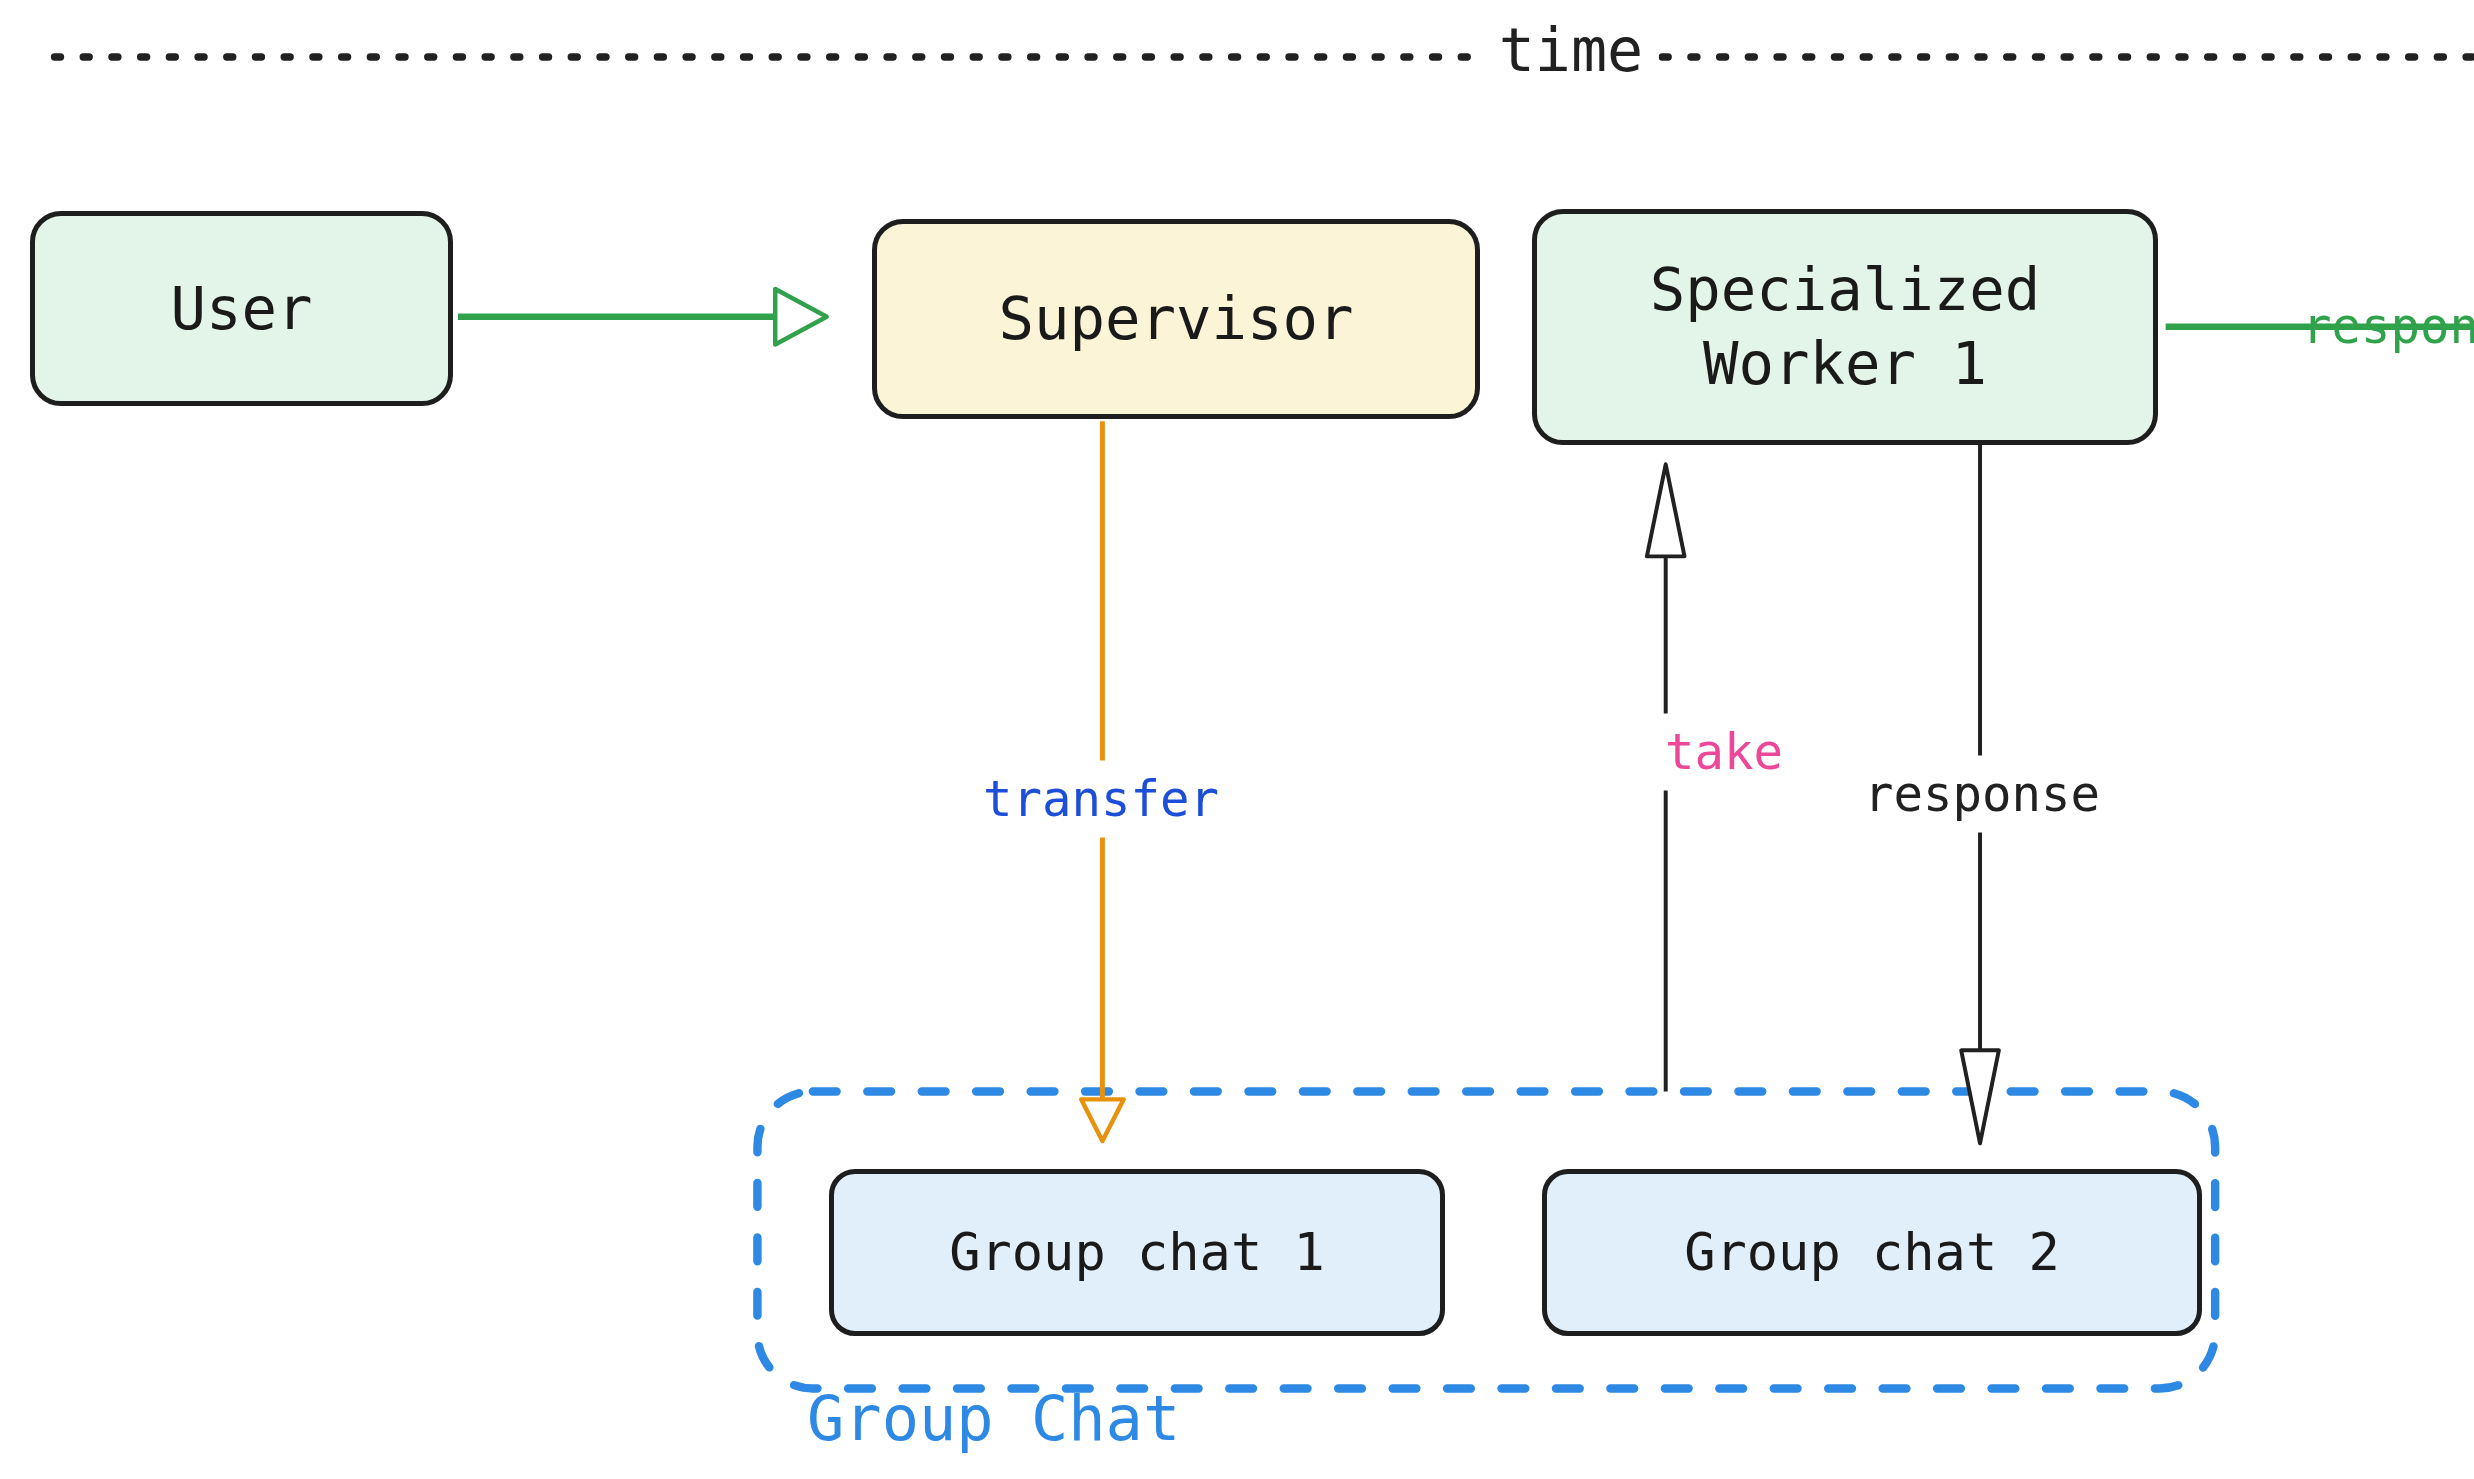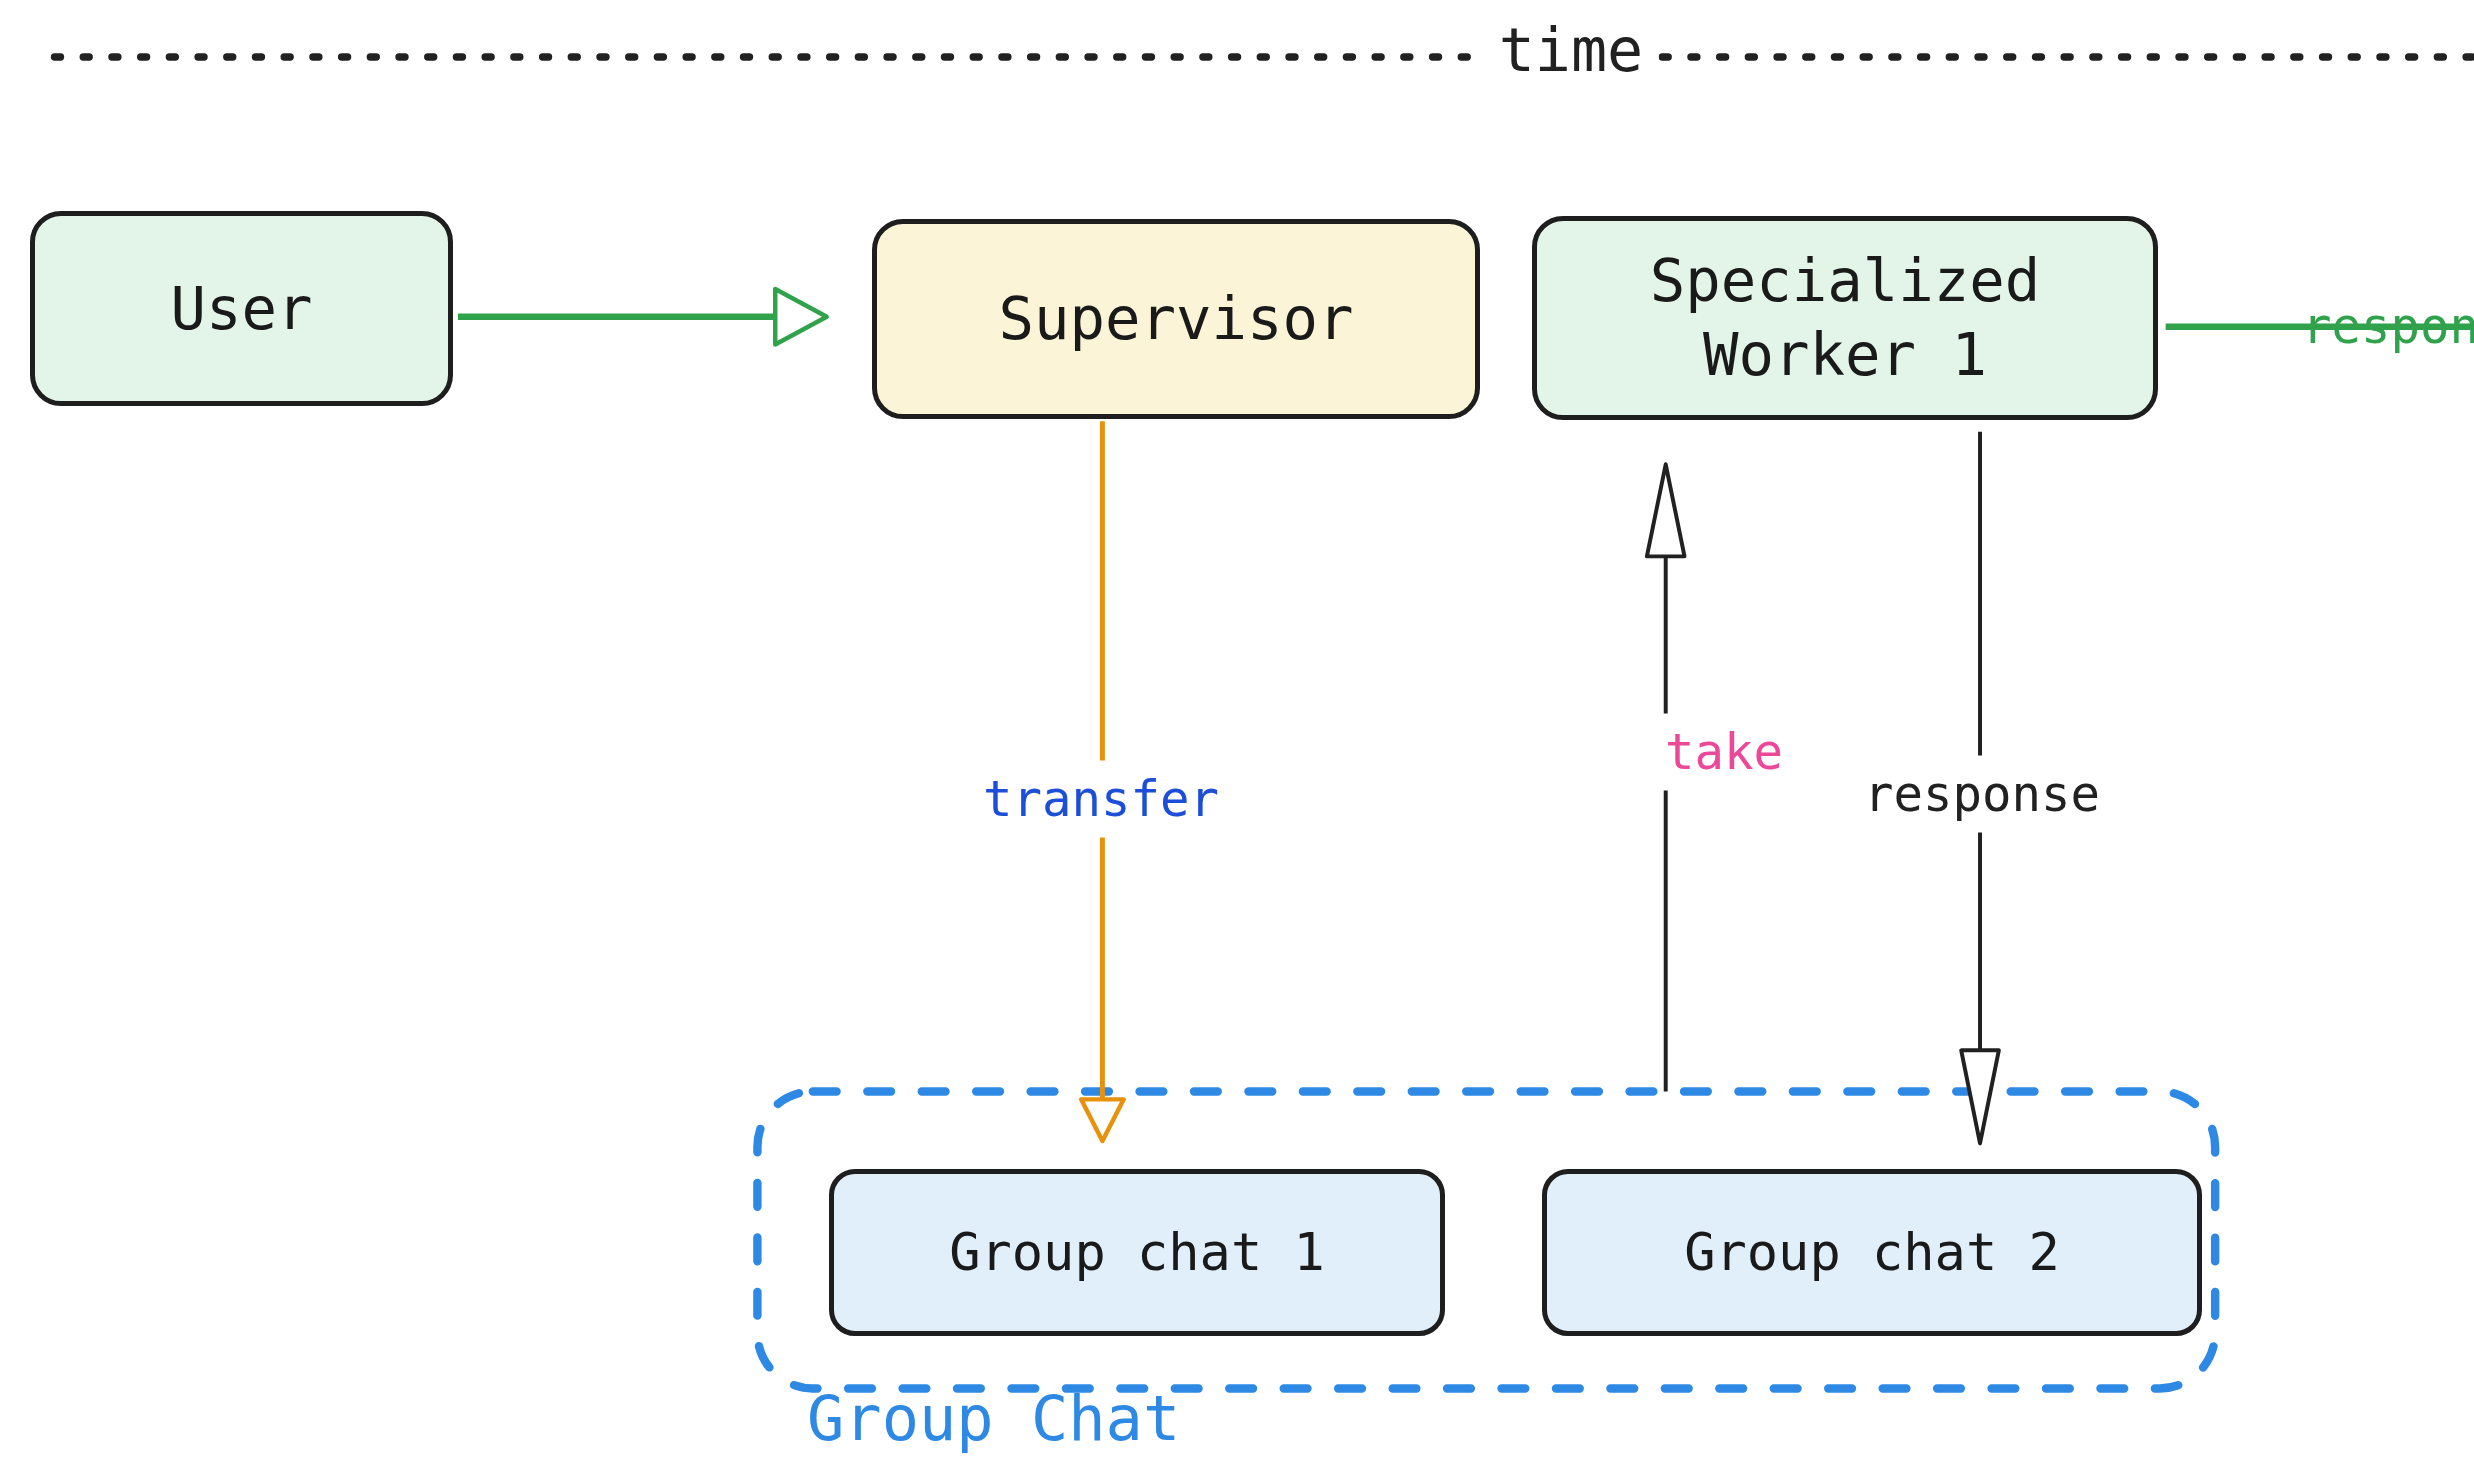--- a/index.html
+++ b/index.html
@@ -31,21 +31,21 @@
     line-height: 1.25;
   }
   .node.big { border-radius: 31px; font-size: 59px; }
   .node.small { border-radius: 26px; font-size: 52px; margin-top: 13px; }
   .fill-green  { background: #e3f5e8; }
   .fill-cream  { background: #fbf4d6; }
   .fill-blue   { background: #e1effb; }
 
   #n-user-left   { left: 30px;   top: 211px;  width: 423px;  height: 195px; }
   #n-supervisor  { left: 872px; top: 219px;  width: 608px; height: 200px; }
-  #n-worker      { left: 1532px; top: 216px;  width: 626px; height: 204px; padding: 0 19px; text-align: center; }
+  #n-worker      { left: 1532px; top: 209px;  width: 626px; height: 236px; padding: 0 19px; text-align: center; }
   #n-gc1         { left: 829px; top: 1156px; width: 616px; height: 167px; }
   #n-gc2         { left: 1542px; top: 1156px; width: 660px; height: 167px; }
 
   .edge-label {
     position: absolute;
     transform: translate(-50%, -50%);
     font-size: 49px;
     white-space: nowrap;
     z-index: 3;
   }

